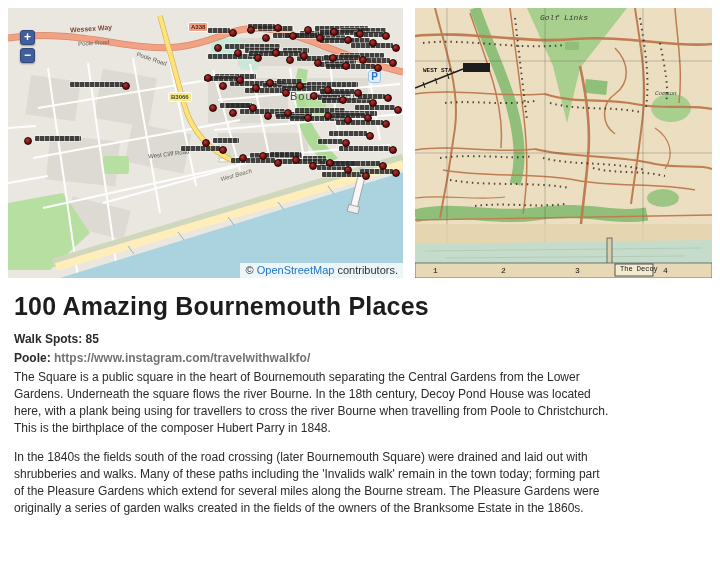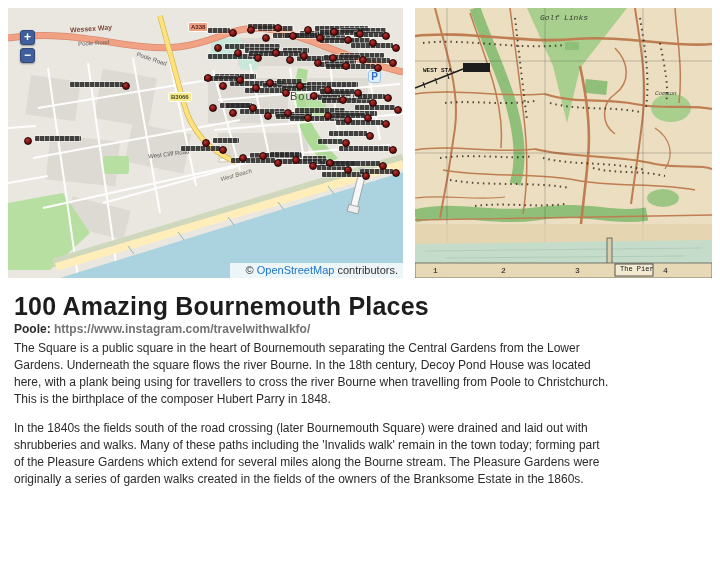--- a/index.html
+++ b/index.html
@@ -13,21 +13,21 @@
   .map-svg { position:absolute; left:0; top:0; }
 
   
   .zoomctl { position:absolute; left:12px; top:22px; z-index:30; }
   .zoombtn { width:15px; height:15px; background:#3f5e9b; color:#fff; border:1px solid #32497a;
              border-radius:3px; font-size:12px; font-weight:bold; line-height:12px; text-align:center;
              margin-bottom:3px; cursor:pointer; box-shadow:0 1px 2px rgba(0,0,0,.35); }
 
   
   .attribution { position:absolute; right:0; bottom:0; z-index:30; background:rgba(255,255,255,.78);
-                 font-size:11px; color:#333; padding:1px 5px 2px 16px; white-space:nowrap; }
+                 font-size:11px; color:#333; padding:1px 5px 2px 6px; white-space:nowrap; }
   .attribution a { color:#1f74c9; text-decoration:none; }
 
   
   .marker { position:absolute; width:8px; height:8px; border-radius:50%;
             background:radial-gradient(circle at 35% 30%, #b03a34 0%, #7c1010 55%, #4a0606 100%);
             border:1px solid #1f0404; z-index:20; }
   .mlabel { position:absolute; height:5px; border-radius:1px; z-index:19;
             background:repeating-linear-gradient(90deg, rgba(42,42,42,.88) 0 4px, rgba(70,70,70,.45) 4px 5px);
             box-shadow:0 0 0 1px rgba(255,255,255,.35); }
 
@@ -40,21 +40,21 @@
   .badge-b { background:#f6e98e; color:#4a4a22; }
   .parking { position:absolute; z-index:16; width:13px; height:13px; background:rgba(222,238,250,.95);
              border:1px solid #9dc3e2; border-radius:3px; color:#2e6fd0; font-weight:bold;
              font-size:10px; text-align:center; line-height:12px; }
 
   .vlabel { position:absolute; z-index:15; font-family:Liberation Mono, monospace; color:#37402f;
             white-space:nowrap; pointer-events:none; }
 
   
   .article { position:absolute; left:14px; top:292px; width:596px; color:#2b2b2b; }
-  .article h1 { font-size:25px; font-weight:bold; color:#1d1d1d; letter-spacing:.2px; }
+  .article h1 { font-size:25px; font-weight:bold; color:#1d1d1d; margin-bottom:10px; letter-spacing:.2px; }
   .article p { font-size:12px; line-height:17px; margin-bottom:11px; }
   .article .meta { font-weight:bold; margin-bottom:2px; }
   .article .meta a { color:#737373; text-decoration:none; }
   .article .body-p { margin-bottom:12px; }
 </style>
 </head>
 <body>
 
 <div id="osm-map" class="map-panel">
   <svg class="map-svg" width="395" height="270" viewBox="0 0 395 270">
@@ -353,26 +353,27 @@
 
     <rect x="192" y="230" width="5" height="28" fill="#d9cdb0" stroke="#444" stroke-width="0.7"></rect>
 
     <rect x="0" y="255" width="297" height="15" fill="#e7d8b6" stroke="#333" stroke-width="0.6"></rect>
     <rect x="200" y="256" width="38" height="12" fill="#f3ead2" stroke="#333" stroke-width="0.8"></rect>
   </svg>
 
   <div class="vlabel" style="left:125px; top:5px; font-style:italic; font-size:8px;">Golf Links</div>
   <div class="vlabel" style="left:8px; top:60px; font-size:6px; font-weight:bold; color:#111; line-height:6px;">WEST STA.</div>
   <div class="vlabel" style="left:240px; top:82px; font-style:italic; font-size:6px;">Common</div>
-  <div class="vlabel" style="left:205px; top:257px; font-size:7px; color:#111;">The Pier</div>
+  <div class="vlabel" style="left:205px; top:257px; font-size:7px; color:#111;">The Decoy</div>
   <div class="vlabel" style="left:18px; top:258px; font-size:8px; color:#111;">1</div>
   <div class="vlabel" style="left:86px; top:258px; font-size:8px; color:#111;">2</div>
   <div class="vlabel" style="left:160px; top:258px; font-size:8px; color:#111;">3</div>
   <div class="vlabel" style="left:248px; top:258px; font-size:8px; color:#111;">4</div>
 </div>
 
 <div class="article">
   <h1>100 Amazing Bournemouth Places</h1>
+  <p class="meta">Walk Spots: 85</p>
   <p class="meta"><span>Poole: </span><a href="#">https://www.instagram.com/travelwithwalkfo/</a></p>
   <p class="body-p">The Square is a public square in the heart of Bournemouth separating the Central Gardens from the Lower Gardens. Underneath the square flows the river Bourne. In the 18th century, Decoy Pond House was located here, with a plank being using for travellers to cross the river Bourne when travelling from Poole to Christchurch. This is the birthplace of the composer Hubert Parry in 1848.</p>
   <p class="body-p">In the 1840s the fields south of the road crossing (later Bournemouth Square) were drained and laid out with shrubberies and walks. Many of these paths including the 'Invalids walk' remain in the town today; forming part of the Pleasure Gardens which extend for several miles along the Bourne stream. The Pleasure Gardens were originally a series of garden walks created in the fields of the owners of the Branksome Estate in the 1860s.</p>
 
 </div>
 
 </body></html>

